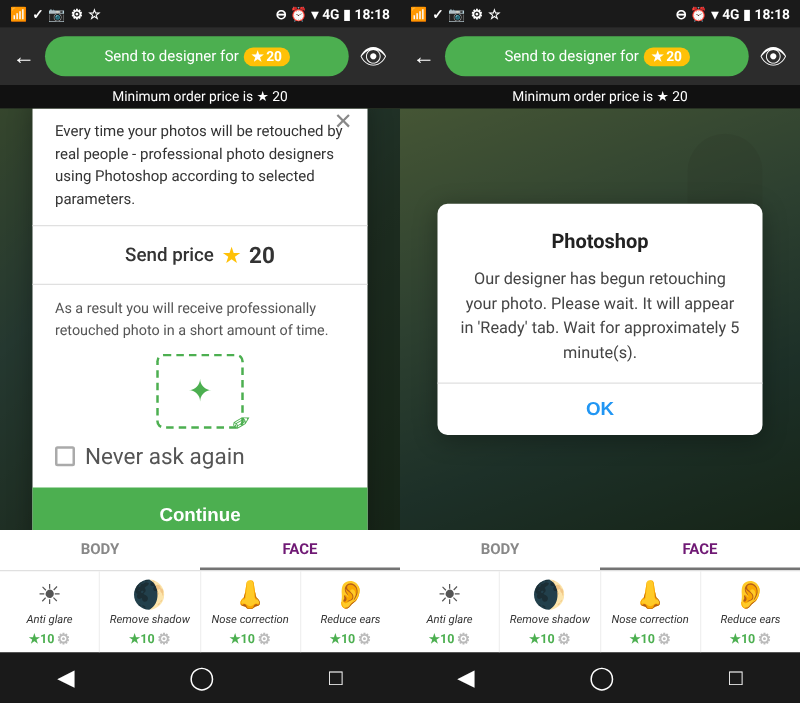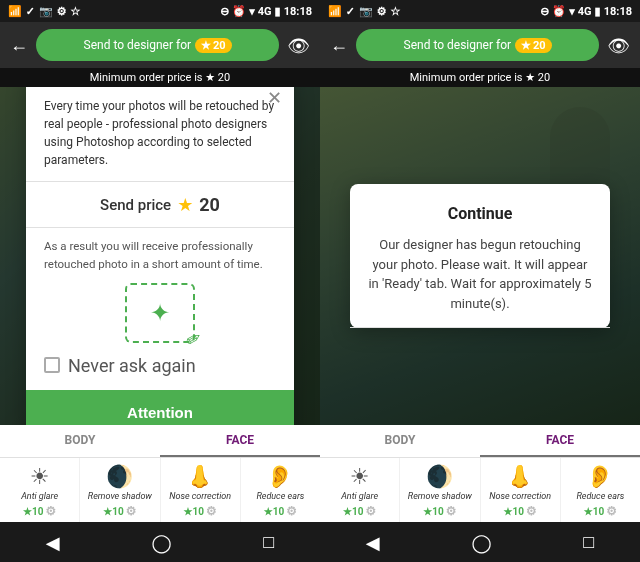--- a/index.html
+++ b/index.html
@@ -370,21 +370,21 @@
         <div class="modal-illustration">
           <div class="illus-box">
             <span class="illus-star">✦</span>
             <span class="illus-wand">✏</span>
           </div>
         </div>
         <div class="modal-checkbox-row">
           <div class="modal-checkbox"></div>
           <span class="modal-checkbox-label">Never ask again</span>
         </div>
-        <button class="modal-continue-btn">Attention</button>
+        <button class="modal-continue-btn">Continue</button>
       </div>
     </div>
   </div>
 
   <div class="bottom-toolbar">
     <div class="tabs-row">
       <div class="tab">BODY</div>
       <div class="tab active">FACE</div>
     </div>
     <div class="tool-items">
@@ -465,23 +465,24 @@
   <div class="min-order-banner">
     <span>Minimum order price is ★ 20</span>
   </div>
 
   <div class="photo-bg">
     <div class="photo-bg-overlay"></div>
     <div class="person-hint"></div>
 
     <div class="modal-overlay">
       <div class="attention-modal">
-        <h2 class="attention-title">Continue</h2>
+        <h2 class="attention-title">Photoshop</h2>
         <p class="attention-text">Our designer has begun retouching your photo. Please wait. It will appear in 'Ready' tab. Wait for approximately 5 minute(s).</p>
         <hr class="attention-divider">
+        <button class="attention-ok-btn">OK</button>
       </div>
     </div>
   </div>
 
   <div class="bottom-toolbar">
     <div class="tabs-row">
       <div class="tab">BODY</div>
       <div class="tab active">FACE</div>
     </div>
     <div class="tool-items">

